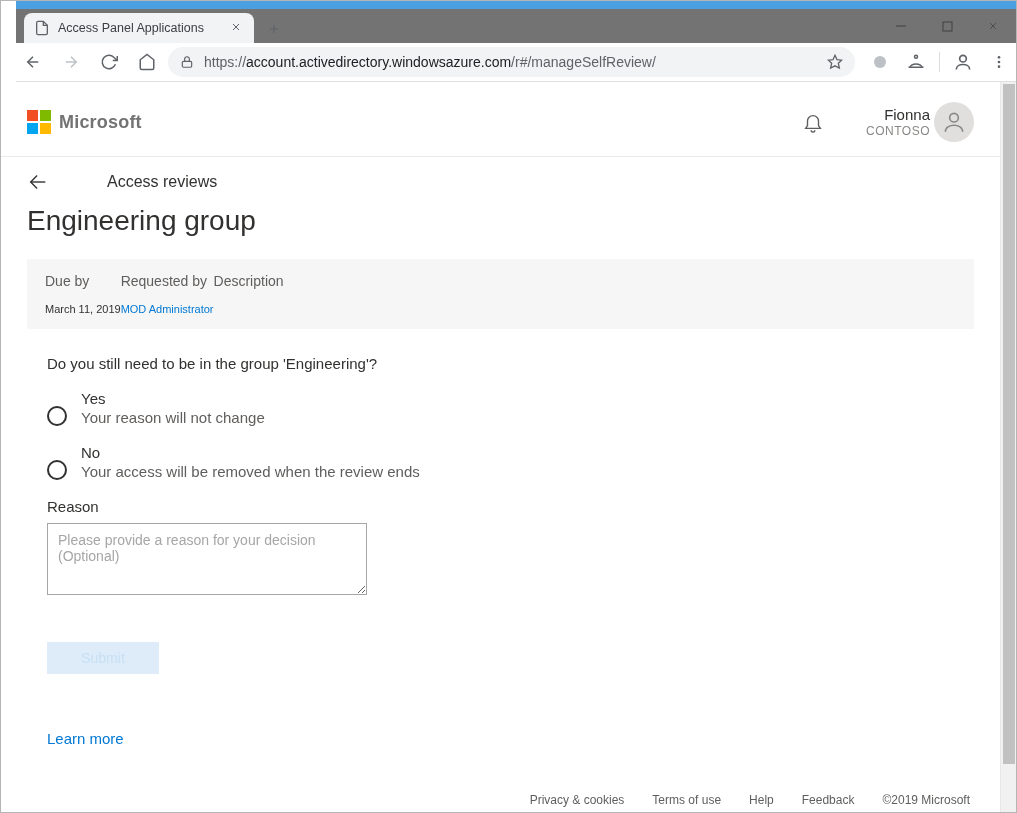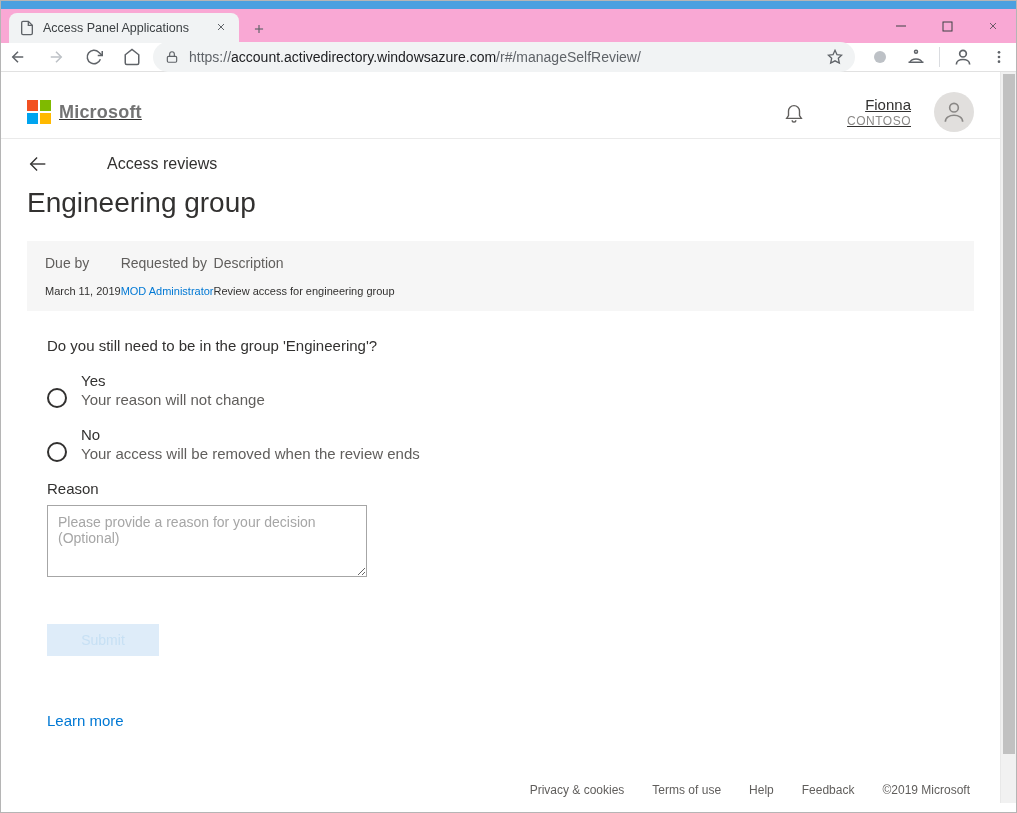--- a/index.html
+++ b/index.html
@@ -8,21 +8,21 @@
     font-size: 14px;
     color: #323130;
     background: #fff;
     width: 1017px;
     height: 813px;
     overflow: hidden;
     border: 1px solid #b5b5b5;
     position: relative;
   }
   
-  .browser-chrome { background: #f9a8d4; }
+  .browser-chrome { background: #737373; margin-left: 15px; }
   .titlebar {
     height: 8px;
     background: #4aa0e0;
   }
   .tabstrip {
     display: flex;
     align-items: flex-end;
     height: 34px;
     padding-left: 8px;
     position: relative;
@@ -49,21 +49,21 @@
     position:absolute; right:0; top:0;
     display:flex; height:34px; align-items:center;
   }
   .window-controls div {
     width:46px; height:30px;
     display:flex; align-items:center; justify-content:center;
     color:#3c4043; cursor:pointer;
   }
   .toolbar {
     background:#fff;
-    height:29px;
+    height:39px;
     display:flex; align-items:center;
     padding: 0 0;
     gap:4px;
     border-bottom:1px solid #e1e1e1;
   }
   .icon-btn {
     width:34px; height:32px;
     display:flex; align-items:center; justify-content:center;
     color:#5f6368; border-radius:50%; cursor:pointer;
   }
@@ -99,35 +99,34 @@
     background:#f1f1f1;
     border-left:1px solid #e8e8e8;
   }
   .scrollbar .thumb {
     margin:2px; width:12px;
     background:#c1c1c1; border-radius:0;
     height:680px;
   }
   
   .page-header {
-    padding: 20px 26px 6px 26px;
+    padding: 20px 26px 14px 26px;
     display:flex; align-items:center; justify-content:space-between;
     border-bottom:1px solid #eaeaea;
-    text-decoration:underline;
   }
   .brand { display:flex; align-items:center; gap:8px; }
   .ms-logo { display:grid; grid-template-columns:11px 11px; grid-template-rows:11px 11px; gap:2px; }
   .ms-logo div:nth-child(1){background:#f25022;}
   .ms-logo div:nth-child(2){background:#7fba00;}
   .ms-logo div:nth-child(3){background:#00a4ef;}
   .ms-logo div:nth-child(4){background:#ffb900;}
   .brand-name { font-size:18px; color:#737373; font-weight:600; letter-spacing:0.2px;}
   .header-right { display:flex; align-items:center; gap:26px; }
   .bell { color:#605e5c; }
-  .user-block { display:flex; align-items:center; gap:23px; text-align:right;margin-left:16px;}
+  .user-block { display:flex; align-items:center; gap:4px; text-align:right;margin-left:16px;}
   .user-text { display:flex; flex-direction:column; align-items:flex-end; line-height:1.2;}
   .user-name { color:#323130; font-size:15px; }
   .user-tenant { color:#8a8886; font-size:12px; letter-spacing:0.5px;}
   .avatar {
     width:40px; height:40px; border-radius:50%;
     background:#e1dfdd; display:flex; align-items:center; justify-content:center;
     color:#8a8886;
   }
   
   .backrow {
@@ -366,21 +365,20 @@
       <div class="info-col">
         <div class="info-label">Due by</div>
         <div class="info-val">March 11, 2019</div>
       </div>
       <div class="info-col">
         <div class="info-label">Requested by</div>
         <div class="info-val link">MOD Administrator</div>
       </div>
       <div class="info-col">
         <div class="info-label">Description</div>
-        <div class="info-val">Review access for engineering group</div>
       </div>
     </div>
 
     <div class="question-block">
       <div class="question">Do you still need to be in the group 'Engineering'?</div>
 
       <div class="radio-row">
         <div class="radio"></div>
         <div>
           <div class="radio-label">Yes</div>

